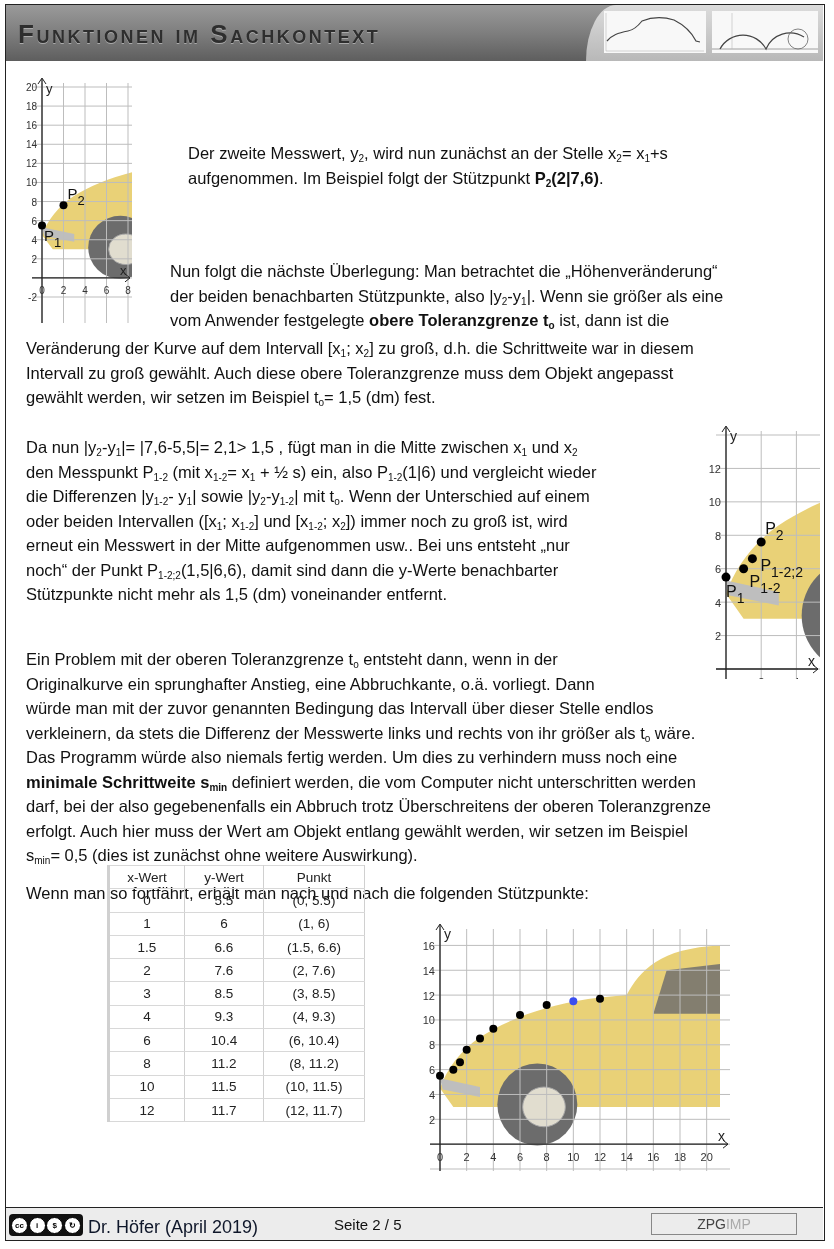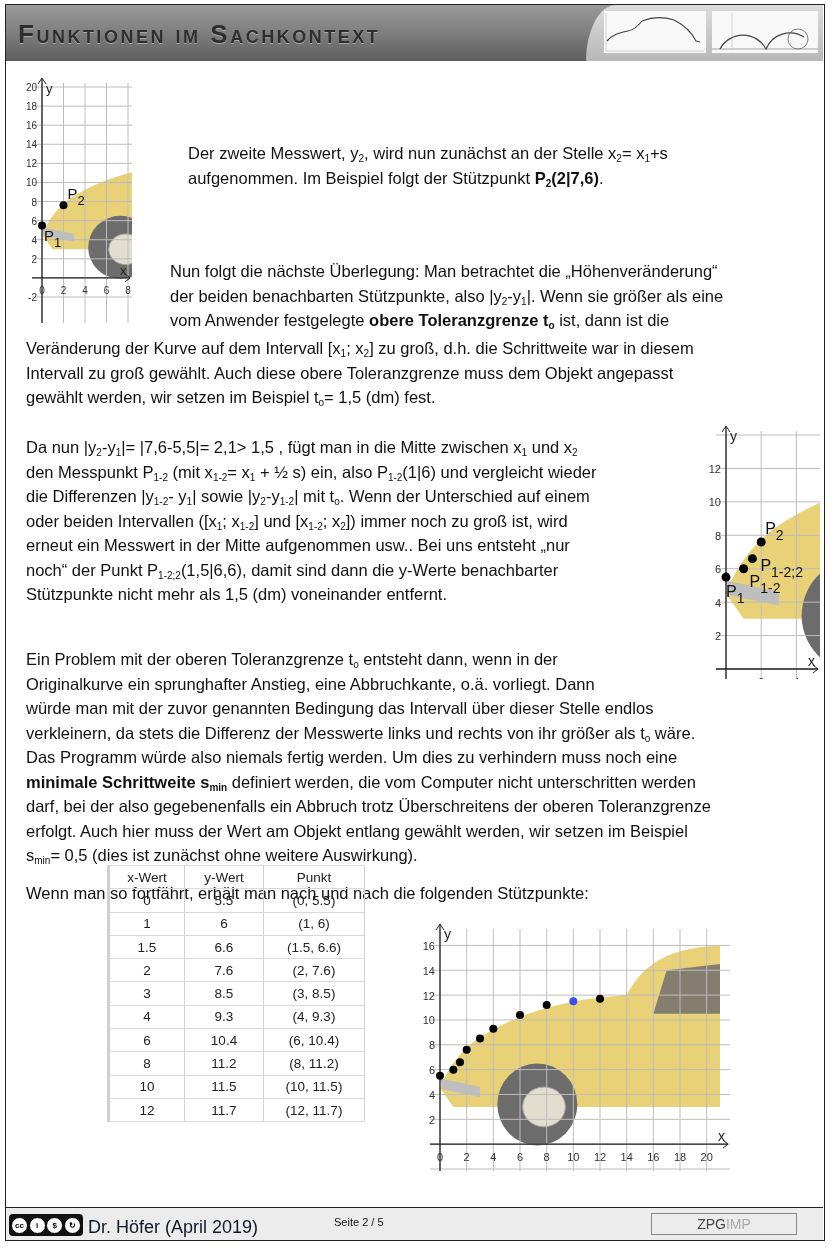--- a/index.html
+++ b/index.html
@@ -22,21 +22,21 @@
   table.values { position: absolute; left: 101px; top: 860px; border-collapse: collapse; font-size: 13.5px; color: #222; }
   table.values th, table.values td { border-right: 1px solid #d0d0d0; border-bottom: 1px solid #d8d8d8; text-align: center; height: 22.3px; padding: 0; font-weight: normal; }
   table.values .c1 { width: 74px; } table.values .c2 { width: 78px; } table.values .c3 { width: 100px; }
   table.values tr:first-child th { border-top: 1px solid #d8d8d8; }
   table.values td:first-child, table.values th:first-child { border-left: 3px solid #d0d0d0; }
 
   .footer { position: absolute; left: 0; top: 1202px; width: 817px; height: 32px; background: #ececec; border-top: 1.5px solid #222; }
   .cc-badge { position: absolute; left: 3px; top: 6px; width: 74px; height: 22px; background: #111; border-radius: 4px; display: flex; align-items: center; justify-content: space-between; padding: 0 2px; box-sizing: border-box; }
   .cc-badge span { display: inline-flex; width: 15px; height: 15px; border-radius: 50%; background: #fff; color: #000; font-size: 8px; font-weight: bold; align-items: center; justify-content: center; border: 1px solid #000; }
   .footer-author { position: absolute; left: 82px; top: 9px; font-size: 18px; color: #0f172a; }
-  .footer-page { position: absolute; left: 328px; top: 8px; font-size: 11px; color: #111; }
+  .footer-page { position: absolute; left: 328px; top: 8px; font-size: 15px; color: #111; }
   .footer-logo { position: absolute; left: 645px; top: 5px; width: 146px; height: 22px; border: 1.5px solid #888; box-sizing: border-box; text-align: center; font-size: 14px; line-height: 20px; color: #444; }
   .footer-logo .imp { color: #aaa; }
 </style>
 </head>
 <body>
 
 <div class="page">
 
   <div class="header">
     <div class="header-title">Funktionen im Sachkontext</div>

